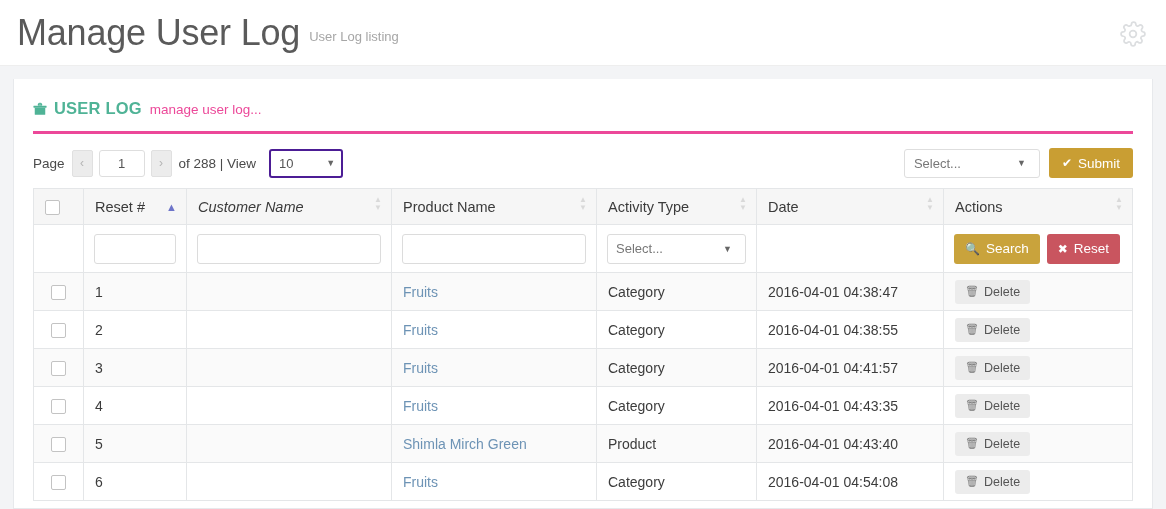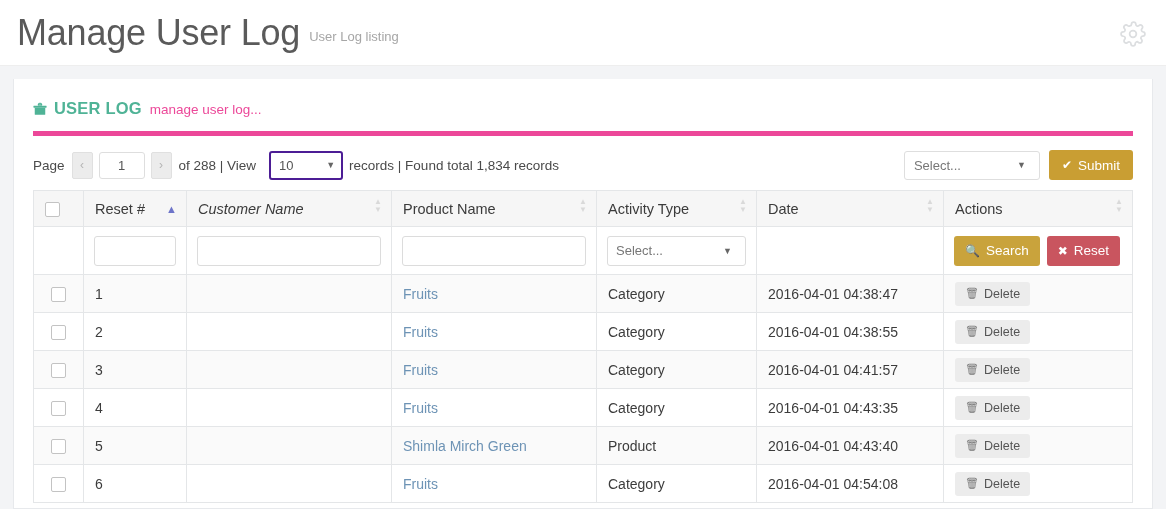--- a/index.html
+++ b/index.html
@@ -66,21 +66,21 @@
     border-top: none;
     height: 100%;
     padding: 0 19px;
   }
 
   
   .panel-heading {
     display: flex;
     align-items: baseline;
     padding: 20px 0 13px 0;
-    border-bottom: 5px solid #ec4899;
+    border-bottom: 3px solid #ec4899;
   }
   .panel-heading-icon {
     color: #4fb396;
     margin-right: 7px;
     display: inline-flex;
     align-items: center;
     position: relative;
     top: 2px;
   }
   .panel-heading-title {
@@ -367,21 +367,20 @@
       <div class="toolbar-left">
         <span class="lbl">Page</span>
         <span class="pager-btn">‹</span>
         <input class="page-input" type="text" value="1" style="">
         <span class="pager-btn">›</span>
         <span class="of-text">of 288 | View</span>
         <span class="select-wrap">
           <select class="view-select"><option value="10">10</option><option value="25">25</option><option value="50">50</option><option value="100">100</option></select>
           <span class="caret">▼</span>
         </span>
-        <span>records | Found total 1,834 records</span>
       </div>
       <div class="toolbar-right">
         <span class="select-wrap">
           <select class="action-select"><option value="Select...">Select...</option><option value="Delete">Delete</option></select>
           <span class="caret">▼</span>
         </span>
         <button class="btn btn-submit">
           <span class="ico">✔</span>
           <span>Submit</span>
         </button>

